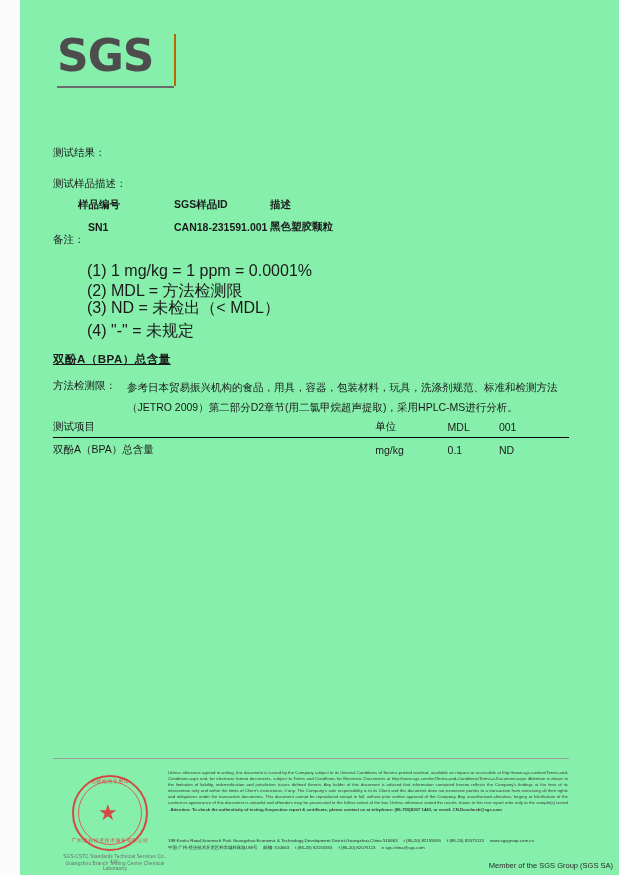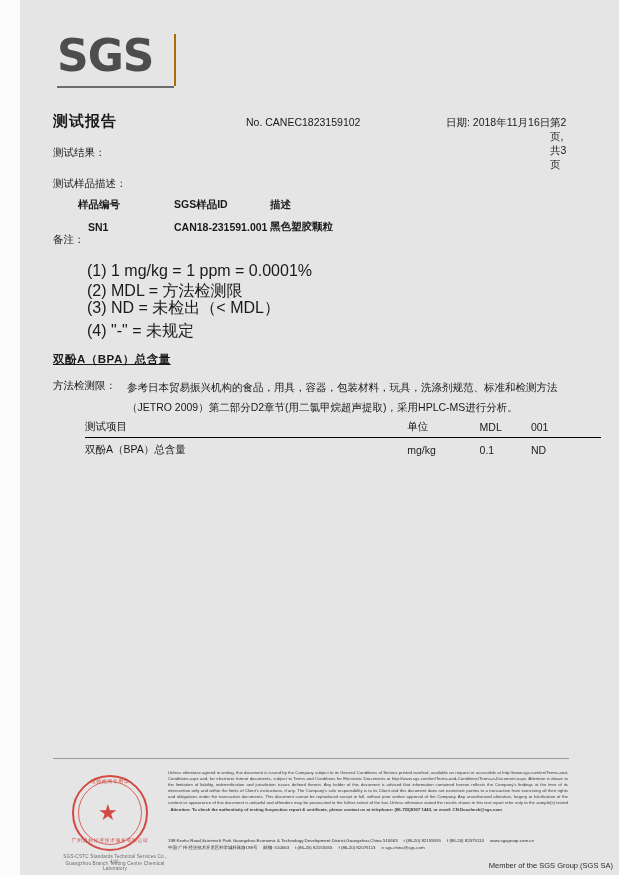--- a/index.html
+++ b/index.html
@@ -11,21 +11,21 @@
     width: 619px;
     height: 875px;
     position: relative;
     font-family: "Liberation Sans", sans-serif;
     color: #1a1a1a;
     overflow: hidden;
   }
   .page {
     position: absolute;
     inset: 0;
-    background: #e5e5e5;
+    background: #86efac;
   }
 
   
   .logo-wrap {
     position: absolute;
     left: 57px;
     top: 33px;
     width: 120px;
     height: 52px;
   }
@@ -150,21 +150,20 @@
   }
 
   
   .res-table {
     position: absolute;
     left: 53px;
     top: 418px;
     width: 516px;
     font-size: 10.5px;
     border-collapse: collapse;
-    margin-left: 32px;
   }
   .res-table th, .res-table td {
     font-weight: normal;
     font-size: 10.5px;
     padding: 2px 0;
     text-align: left;
     white-space: nowrap;
   }
   .res-table thead th {
     border-bottom: 1px solid #000;
@@ -291,26 +290,20 @@
 <div class="page">
 
   <div class="scan-edge-l"></div>
 
   <div class="logo-wrap">
     <div class="logo-text">SGS</div>
   </div>
   <div class="logo-rule"></div>
   <div class="logo-bar-right"></div>
 
-  <div class="title-row">
-    <div class="report-title">测试报告</div>
-    <div class="report-no">No. CANEC1823159102</div>
-    <div class="report-date">日期: 2018年11月16日</div>
-    <div class="report-page">第2页,共3页</div>
-  </div>
 
   <div class="txt results-label">测试结果：</div>
 
   <div class="txt sample-desc-label">测试样品描述：</div>
 
   <table class="sample-table">
     <tbody>
       <tr>
         <td class="col-no hdr">样品编号</td>
         <td class="col-id hdr">SGS样品ID</td>

